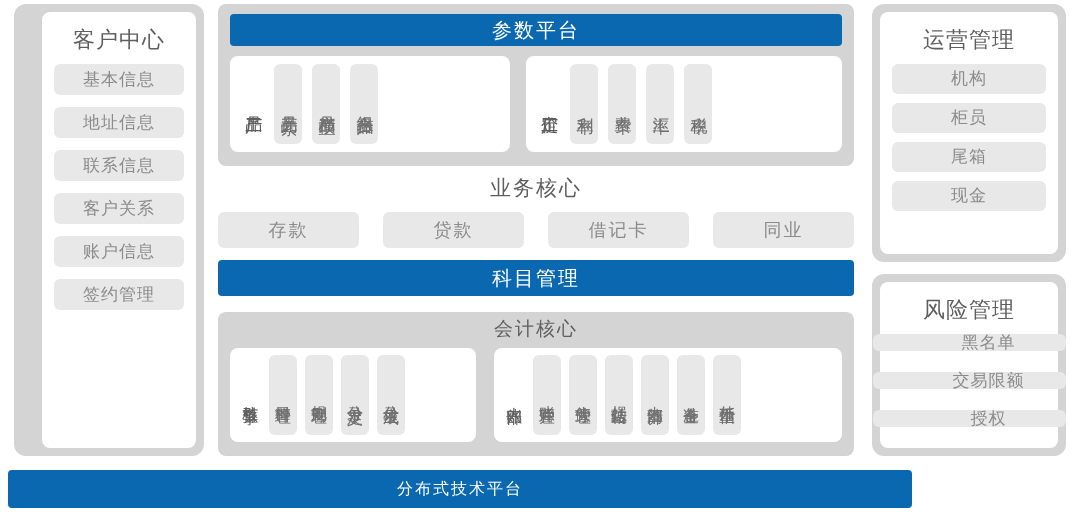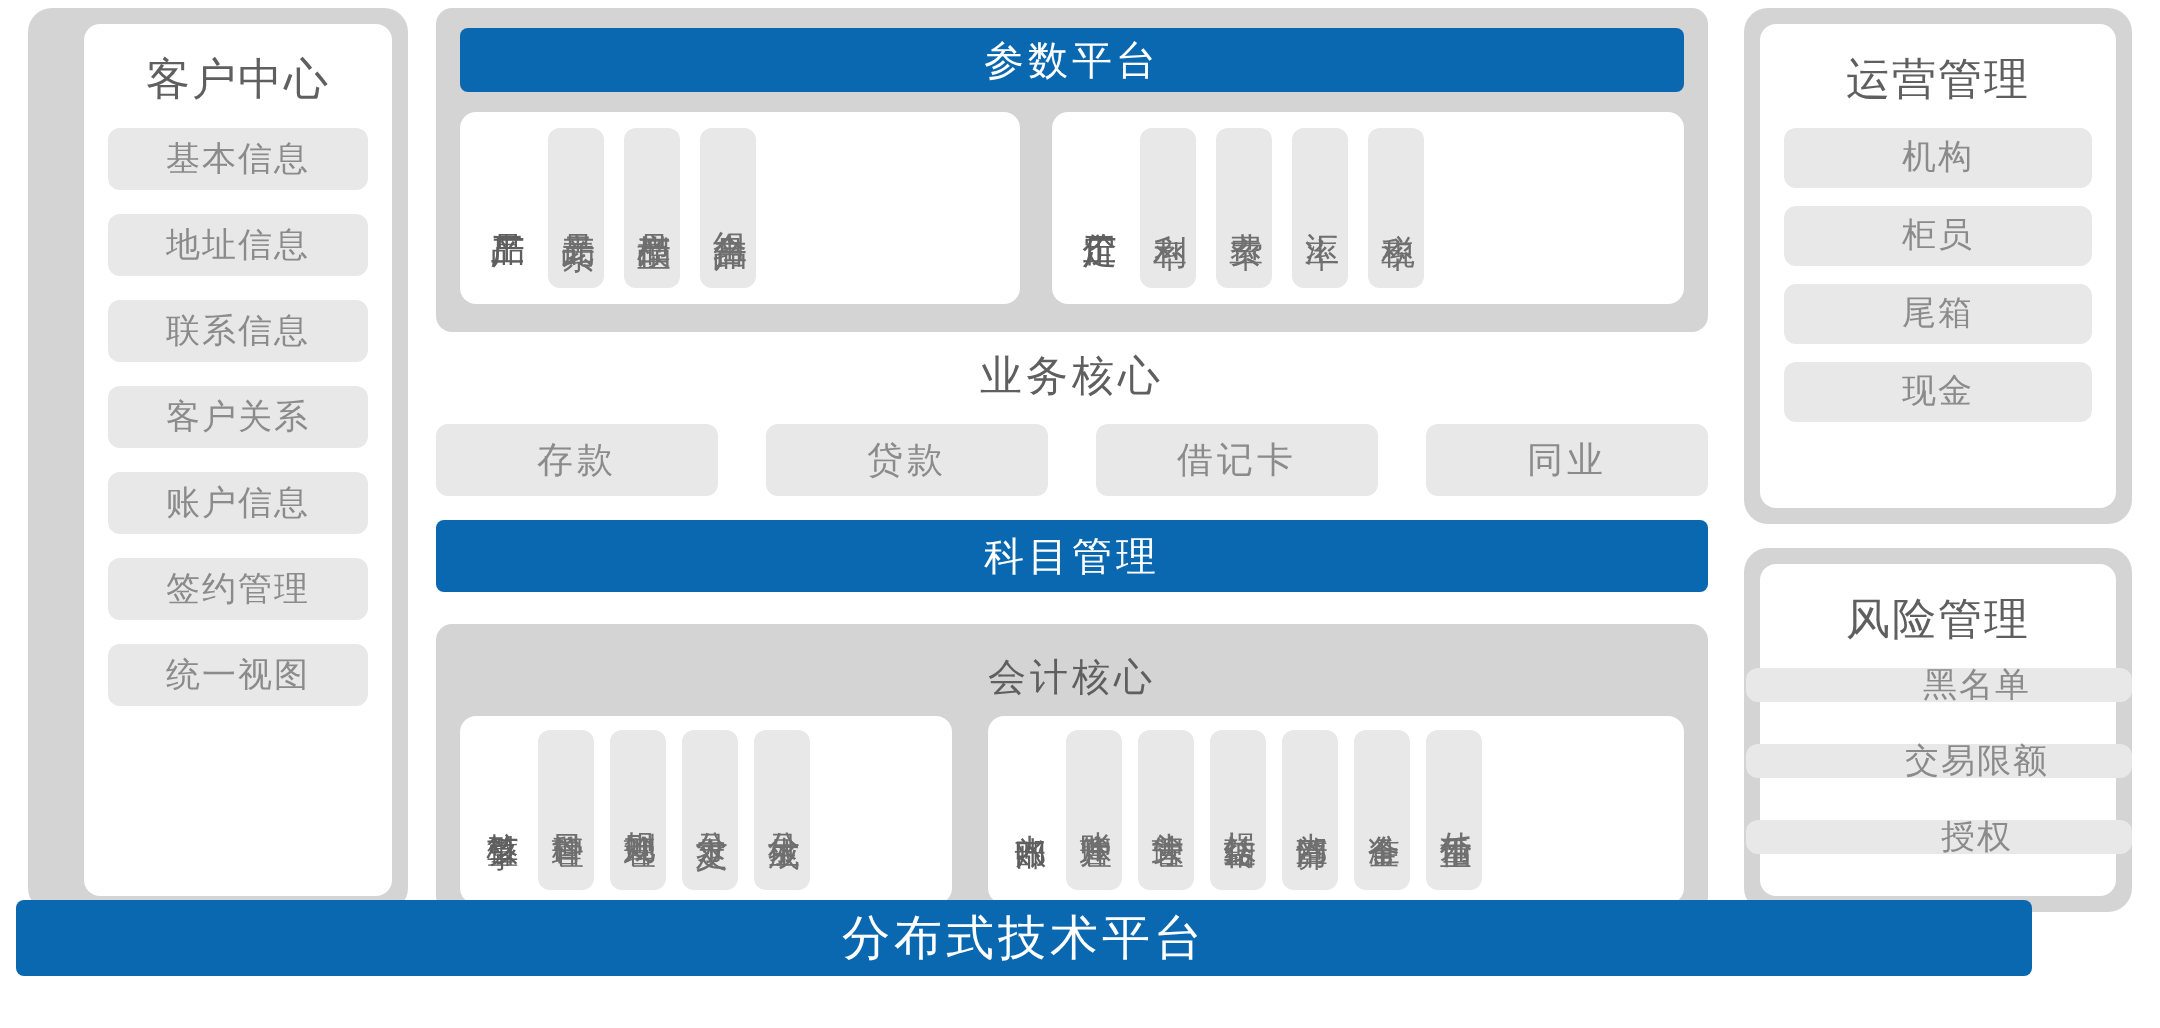--- a/index.html
+++ b/index.html
@@ -200,21 +200,21 @@
     height: 36px;
   }
 
   
   #accounting-core {
     position: absolute;
     left: 218px; top: 312px; width: 636px; height: 144px;
     background: #d4d4d4;
     border-radius: 8px;
     box-sizing: border-box;
-    padding: 14px 12px 12px 12px;
+    padding: 4px 12px 12px 12px;
     display: flex;
     flex-direction: column;
     align-items: center;
   }
   #accounting-core-title {
     font-size: 19px;
     color: #5f5f5f;
     letter-spacing: 2px;
     margin-bottom: 6px;
   }
@@ -225,40 +225,39 @@
     height: 94px;
   }
   #acc-engine-group { flex: 0 0 246px; }
   #acc-internal-group { flex: 1 1 auto; }
   .acc-groups .vgroup { gap: 8px; padding: 7px 10px; }
   .acc-groups .vitem { font-size: 16px; }
 
   
   #tech-platform {
     position: absolute;
-    left: 8px; top: 450px; width: 1008px; height: 38px;
-    font-size: 24px;
+    left: 8px; top: 470px; width: 904px; height: 38px;
+    font-size: 16px;
     letter-spacing: 2px;
   }
 </style>
 </head>
 <body>
 
 <div id="diagram">
 
   <div class="panel-frame" id="customer-center">
     <div class="panel-inner">
       <div class="panel-title">客户中心</div>
       <div class="chip chip-row">基本信息</div>
       <div class="chip chip-row">地址信息</div>
       <div class="chip chip-row">联系信息</div>
       <div class="chip chip-row">客户关系</div>
       <div class="chip chip-row">账户信息</div>
       <div class="chip chip-row">签约管理</div>
-      <div class="chip chip-row">统一视图</div>
     </div>
   </div>
 
   <div id="param-platform">
     <div class="blue-bar" id="param-bar">参数平台</div>
     <div class="param-groups">
 
       <div class="vgroup" id="prod-factory-group">
         <div class="vitem label">产品工厂</div>
         <div class="vitem boxed">产品元素</div>

